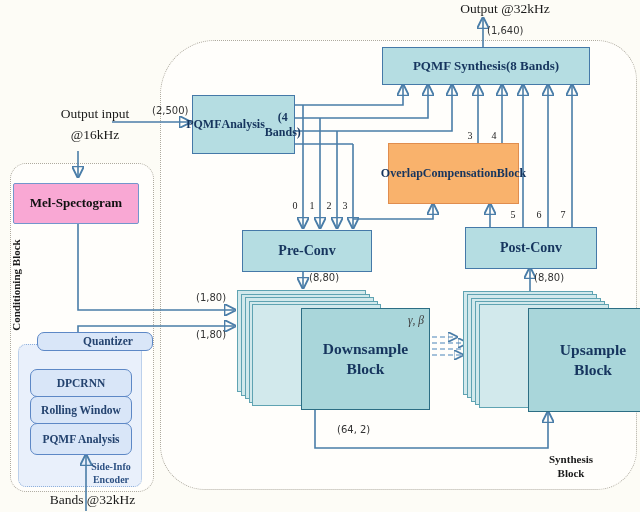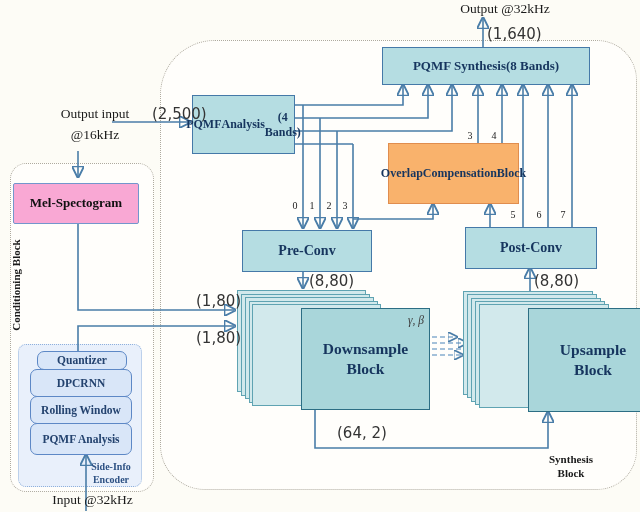--- a/index.html
+++ b/index.html
@@ -22,21 +22,21 @@
   .teal{background:#b5dde2;border:1.8px solid #4579a8;}
   .orange{background:#f9b26c;border:1.8px solid #e08d4e;}
   .cond{background:#f9a8d4;border:1.5px solid #7396cc;}
   .enc{background:#d9e6f8;border:1.5px solid #5d88c6;border-radius:7px;color:#24436f;font-size:11.5px;}
   #pqmf-synthesis{left:382px;top:47px;width:206px;height:36px;font-size:13px;}
   #pqmf-analysis{left:192px;top:95px;width:101px;height:57px;font-size:12px;}
   #overlap-box{left:388px;top:143px;width:129px;height:59px;font-size:12px;}
   #pre-conv{left:242px;top:230px;width:128px;height:40px;font-size:14px;}
   #post-conv{left:465px;top:227px;width:130px;height:40px;font-size:14px;}
   #mel-box{left:13px;top:183px;width:124px;height:39px;font-size:13px;color:#111;border-radius:2px;}
-  #enc-quantizer{left:37px;top:351px;width:88px;height:17px;}
+  #enc-quantizer{left:37px;top:332px;width:88px;height:17px;padding-left:26px;}
   #enc-dpcrnn{left:30px;top:369px;width:100px;height:26px;}
   #enc-rolling{left:30px;top:396px;width:100px;height:26px;}
   #enc-pqmf{left:30px;top:423px;width:100px;height:30px;}
 
   
   .stack{position:absolute;z-index:4;}
   #downsample-stack{left:237px;top:290px;width:146px;height:119px;}
   #upsample-stack{left:463px;top:291px;width:148px;height:120px;}
   .card{position:absolute;background:#d2e9ec;border:1.4px solid #5fa3b2;}
   .card.front{background:#a9d6da;border:1.8px solid #2c6e84;display:flex;flex-direction:column;align-items:center;justify-content:center;font-weight:bold;font-size:15.5px;color:#16355e;line-height:1.3;margin-left:46px;}
@@ -49,21 +49,21 @@
   #upsample-stack .g1{left:0;top:0;width:128px;height:102px;}
   #upsample-stack .g2{left:4px;top:3px;width:128px;height:102px;}
   #upsample-stack .g3{left:8px;top:7px;width:128px;height:102px;}
   #upsample-stack .g4{left:12px;top:10px;width:128px;height:102px;}
   #upsample-stack .g5{left:16px;top:13px;width:128px;height:102px;}
   #upsample-stack .front{left:19px;top:17px;width:128px;height:102px;}
 
   
   .lbl{position:absolute;z-index:5;color:#1a1a1a;text-align:center;}
   .io{font-size:13.5px;}
-  .dim{font-family:"DejaVu Sans","Liberation Sans",sans-serif;font-size:15px;color:#333;text-align:center;}
+  .dim{font-family:"DejaVu Sans","Liberation Sans",sans-serif;font-size:10px;color:#333;text-align:center;}
   .band{font-size:10px;color:#222;width:10px;}
   .zone{font-weight:bold;font-size:11px;line-height:1.25;color:#1a1a1a;}
   #output-label{left:420px;top:1px;width:170px;}
   #outdim-label{left:487px;top:25px;}
   #coded-label{left:30px;top:104px;width:130px;line-height:1.55;}
   #indim-label{left:152px;top:105px;}
   #input-label{left:25px;top:492px;width:135px;}
   #cond-label{left:-33px;top:268px;width:100px;height:34px;transform:rotate(-90deg);display:flex;align-items:center;justify-content:center;}
   #synth-label{left:535px;top:453px;width:72px;}
   #sideinfo-label{left:80px;top:460px;width:62px;font-weight:bold;font-size:10px;color:#2d5183;line-height:1.3;}
@@ -198,21 +198,21 @@
 
   <div id="output-label" class="lbl io">Output @32kHz</div>
   <div id="outdim-label" class="lbl dim">(1,640)</div>
 
   <div id="coded-label" class="lbl io">
     <span style="display:block">Output input</span>
     <span style="display:block">@16kHz</span>
   </div>
   <div id="indim-label" class="lbl dim">(2,500)</div>
 
-  <div id="input-label" class="lbl io">Input @32kHz</div>
+  <div id="input-label" class="lbl io">Bands @32kHz</div>
 
   <div id="cond-label" class="lbl zone">Conditioning Block</div>
   <div id="synth-label" class="lbl zone">Synthesis Block</div>
   <div id="sideinfo-label" class="lbl">Side-Info Encoder</div>
 
   <div id="gamma-beta" class="lbl">γ, β</div>
 
   <div id="dim-8-80-a" class="lbl dim">(8,80)</div>
   <div id="dim-8-80-b" class="lbl dim">(8,80)</div>
   <div id="dim-1-80-a" class="lbl dim">(1,80)</div>

